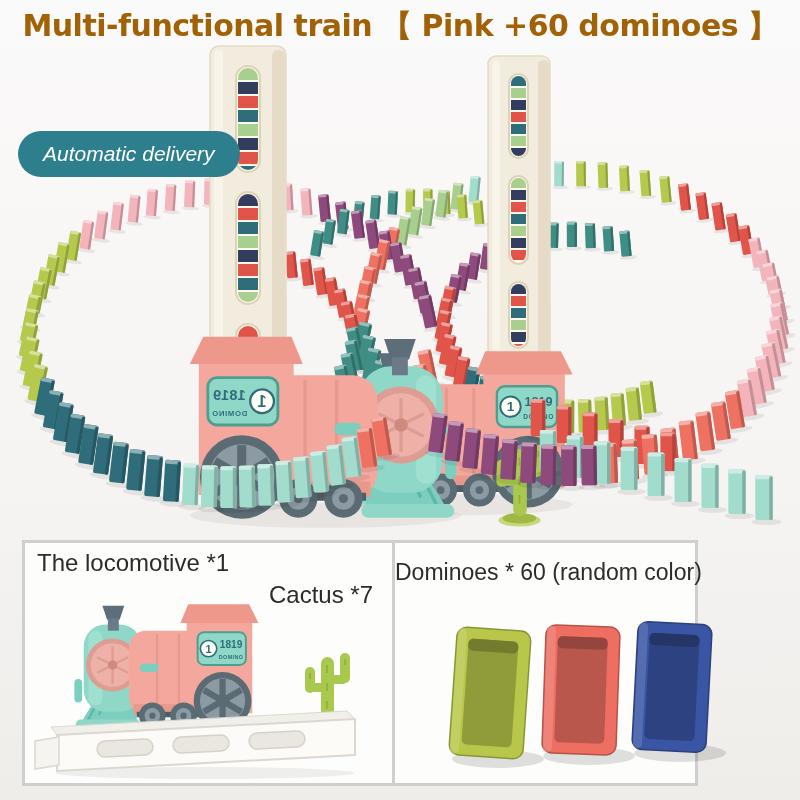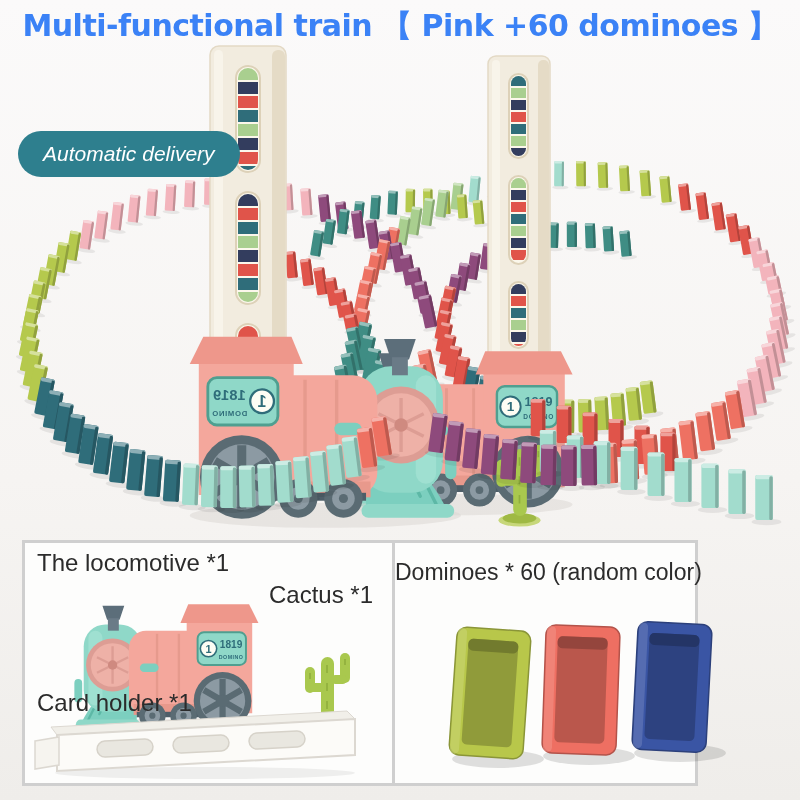--- a/index.html
+++ b/index.html
@@ -28,21 +28,21 @@
   .panel svg{position:absolute;left:0;top:0;}
   .label{position:absolute;font-size:24px;color:#2b2b2b;white-space:nowrap;z-index:2;}
   .lbl-loco{left:12px;top:6px;}
   .lbl-cactus{left:244px;top:38px;}
   .lbl-holder{left:12px;top:146px;}
   .lbl-dominoes{left:0;top:16px;width:100%;text-align:center;font-size:23px;}
 </style>
 </head>
 <body>
 
-<div class="title" style="color: #3b82f6;">Multi-functional train 【 Pink +60 dominoes 】</div>
+<div class="title" style="color: #a16207;">Multi-functional train 【 Pink +60 dominoes 】</div>
 <div class="badge" style="background: rgb(46, 127, 142); font-style: italic;">Automatic delivery</div>
 
 <svg id="scene" width="800" height="800" viewBox="0 0 800 800">
   <defs>
 
     <g id="loco">
       <ellipse cx="128" cy="180" rx="120" ry="11" fill="#d9d6d2" opacity="0.5"></ellipse>
 
       <path d="M18,180 C36,142 58,122 92,118 L92,180 Z" fill="#7ccfbf"></path>
       <path d="M30,170 L42,146 M44,163 L56,139 M58,157 L69,135" stroke="#5db8a6" stroke-width="3" fill="none" stroke-linecap="round"></path>
@@ -1389,22 +1389,21 @@
         <ellipse cx="2" cy="1.5" rx="11.9" ry="2.6" fill="#000" opacity="0.07"></ellipse>
         <rect x="-7" y="-36" width="14" height="36" rx="1.6" fill="#a2dccd"></rect>
         <rect x="-7" y="-36" width="14" height="3.4" rx="1.6" fill="rgb(204,236,228)"></rect>
         <rect x="4.2" y="-35" width="2.8" height="35" rx="1.2" fill="rgb(130,176,164)"></rect>
       </g>
     </g>
 </svg>
 
 <div class="panel panel-left">
   <div class="label lbl-loco">The locomotive *1</div>
-  <div class="label lbl-cactus">Cactus *1</div>
-  <div class="label lbl-holder">Card holder *1</div>
+  <div class="label lbl-cactus">Cactus *7</div>
   <svg width="372" height="240" viewBox="0 0 372 240">
     <use href="#loco" transform="translate(40,44) scale(0.78)"></use>
     <use href="#cactus" transform="translate(272,96) scale(1.0)"></use>
     <g>
       <ellipse cx="180" cy="230" rx="150" ry="6" fill="#000" opacity="0.06"></ellipse>
       <path d="M32,192 L330,176 L322,168 L26,184 Z" fill="#f1efe9" stroke="#dcd8d1" stroke-width="1"></path>
       <path d="M32,192 L330,176 L330,212 L32,228 Z" fill="#fcfbf8" stroke="#dcd8d1" stroke-width="2"></path>
       <path d="M10,198 L34,194 L34,222 L10,226 Z" fill="#f6f4ef" stroke="#dcd8d1" stroke-width="1.5"></path>
       <rect x="72" y="197" width="56" height="16" rx="8" fill="#e9e7e0" stroke="#d6d2c9" stroke-width="1.5" transform="rotate(-3 100 205)"></rect>
       <rect x="148" y="193" width="56" height="16" rx="8" fill="#e9e7e0" stroke="#d6d2c9" stroke-width="1.5" transform="rotate(-3 176 201)"></rect>

